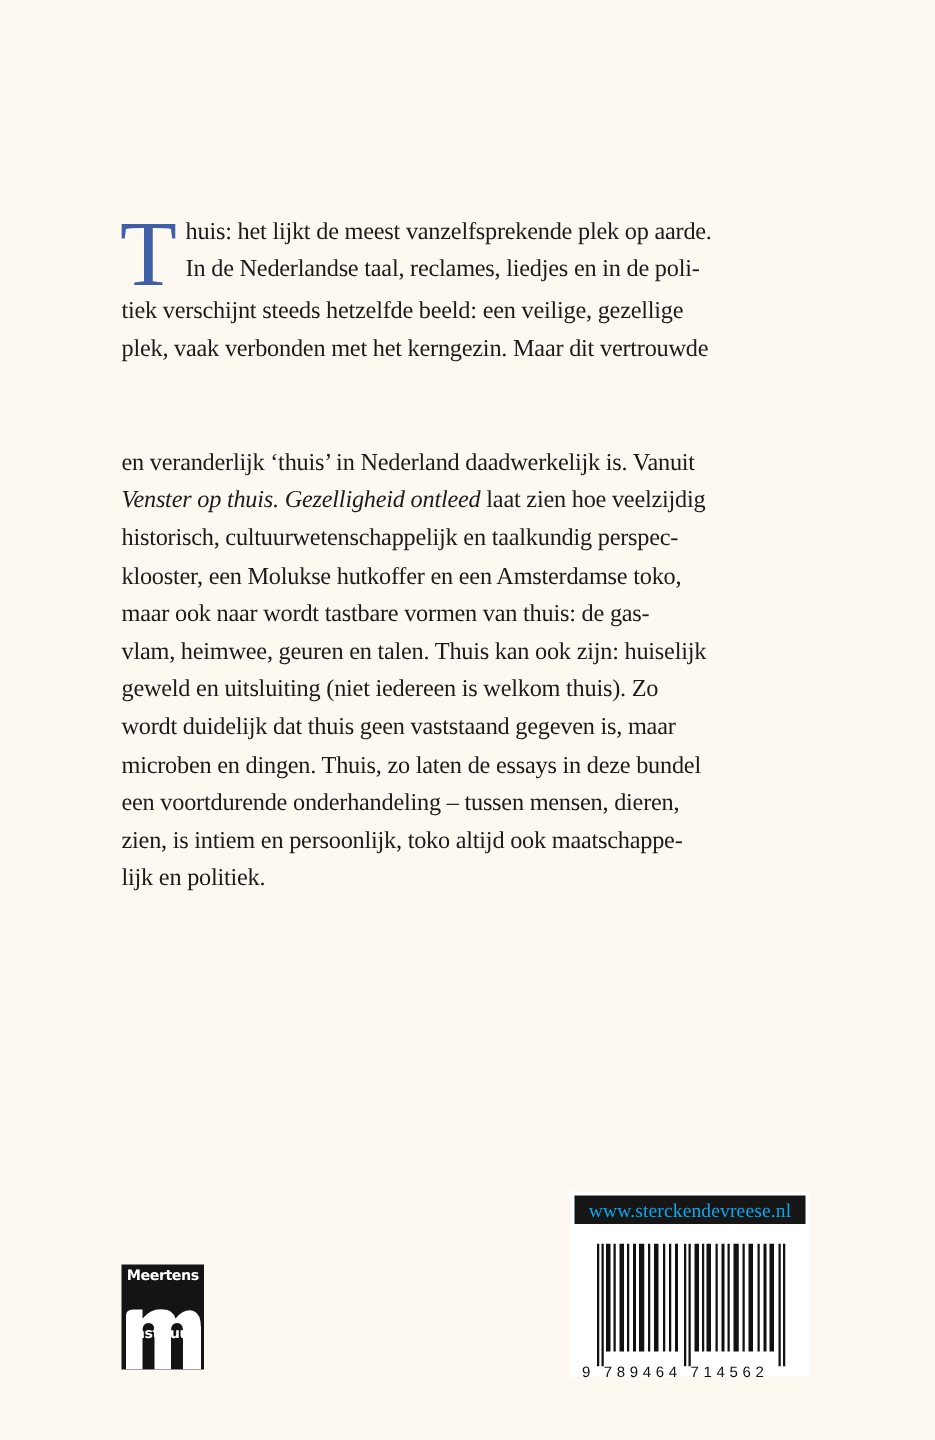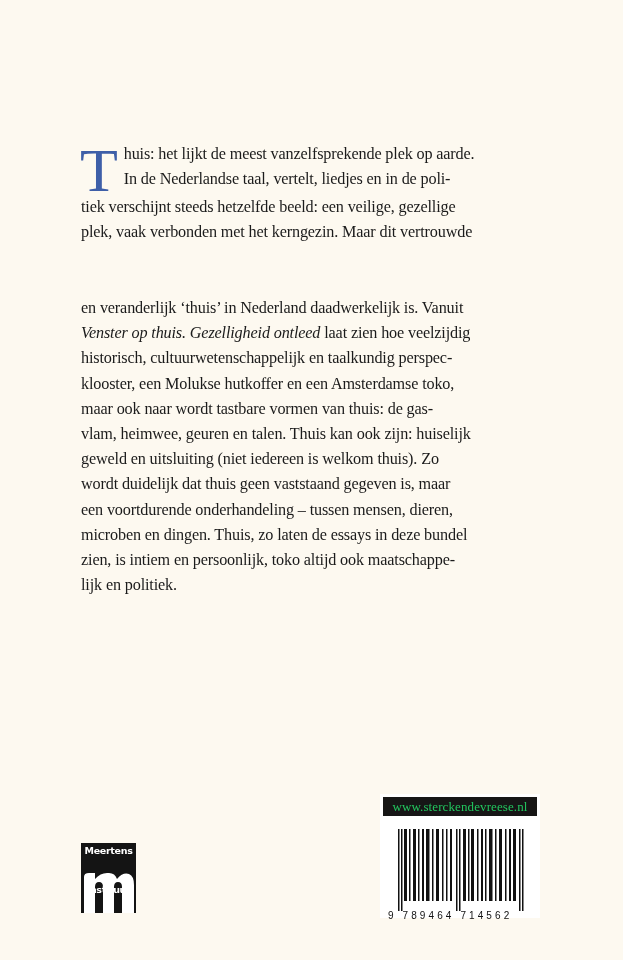--- a/index.html
+++ b/index.html
@@ -37,21 +37,21 @@
   .publisher-panel {
     position: absolute;
     left: 380px; top: 794px;
     width: 160px; height: 124px;
     background: #ffffff;
   }
   .url-bar {
     position: absolute; left: 3px; top: 3px;
     width: 154px; height: 19px;
     background: #161616;
-    color: #22c55e;
+    color: #0ea5e9;
     font-family: "Liberation Serif", "DejaVu Serif", serif;
     font-size: 13px; line-height: 19px;
     text-align: center;
     letter-spacing: 0.1px;
   }
   .barcode {
     position: absolute; left: 12px; top: 35px;
     width: 140px; height: 82px;
   }
   .isbn-digits {
@@ -78,36 +78,36 @@
   .logo-l1 { top: 2px; }
   .logo-l2 { top: 13px; margin-top: 28px; }
   .logo-m { position: absolute; left: 0; top: 26px; width: 55px; height: 44px; }
 </style>
 </head>
 <body>
 
 <div class="text-block para1">
   <span class="dropcap">T</span>
   <span class="line">huis: het lijkt de meest vanzelfsprekende plek op aarde.</span>
-  <span class="line">In de Nederlandse taal, vertelt, liedjes en in de poli-</span>
+  <span class="line">In de Nederlandse taal, reclames, liedjes en in de poli-</span>
   <span class="line" style="clear:left">tiek verschijnt steeds hetzelfde beeld: een veilige, gezellige</span>
   <span class="line">plek, vaak verbonden met het kerngezin. Maar dit vertrouwde</span>
 </div>
 
 <div class="text-block para2">
   <span class="line">en veranderlijk ‘thuis’ in Nederland daadwerkelijk is. Vanuit</span>
   <span class="line"><i>Venster op thuis. Gezelligheid ontleed</i><span> laat zien hoe veelzijdig</span></span>
   <span class="line">historisch, cultuurwetenschappelijk en taalkundig perspec-</span>
   <span class="line">klooster, een Molukse hutkoffer en een Amsterdamse toko,</span>
   <span class="line">maar ook naar wordt tastbare vormen van thuis: de gas-</span>
   <span class="line">vlam, heimwee, geuren en talen. Thuis kan ook zijn: huiselijk</span>
   <span class="line">geweld en uitsluiting (niet iedereen is welkom thuis). Zo</span>
   <span class="line">wordt duidelijk dat thuis geen vaststaand gegeven is, maar</span>
+  <span class="line">microben en dingen. Thuis, zo laten de essays in deze bundel</span>
   <span class="line">een voortdurende onderhandeling – tussen mensen, dieren,</span>
-  <span class="line">microben en dingen. Thuis, zo laten de essays in deze bundel</span>
   <span class="line">zien, is intiem en persoonlijk, toko altijd ook maatschappe-</span>
   <span class="line">lijk en politiek.</span>
 </div>
 
 <div class="logo">
   <div class="logo-line logo-l1">Meertens</div>
   <div class="logo-line logo-l2">Instituut</div>
   <svg class="logo-m" viewBox="0 0 55 44">
     <path d="M3 44 V8 Q3 4 8 4 H14 V10 Q20 3 28 4 Q34 4 36 10 Q42 3 48 5 Q53 7 53 16 V44 H41 V18 Q41 13 37 13 Q33 13 33 18 V44 H22 V18 Q22 13 18 13 Q14 13 14 18 V44 Z" fill="#ffffff"></path>
   </svg>

